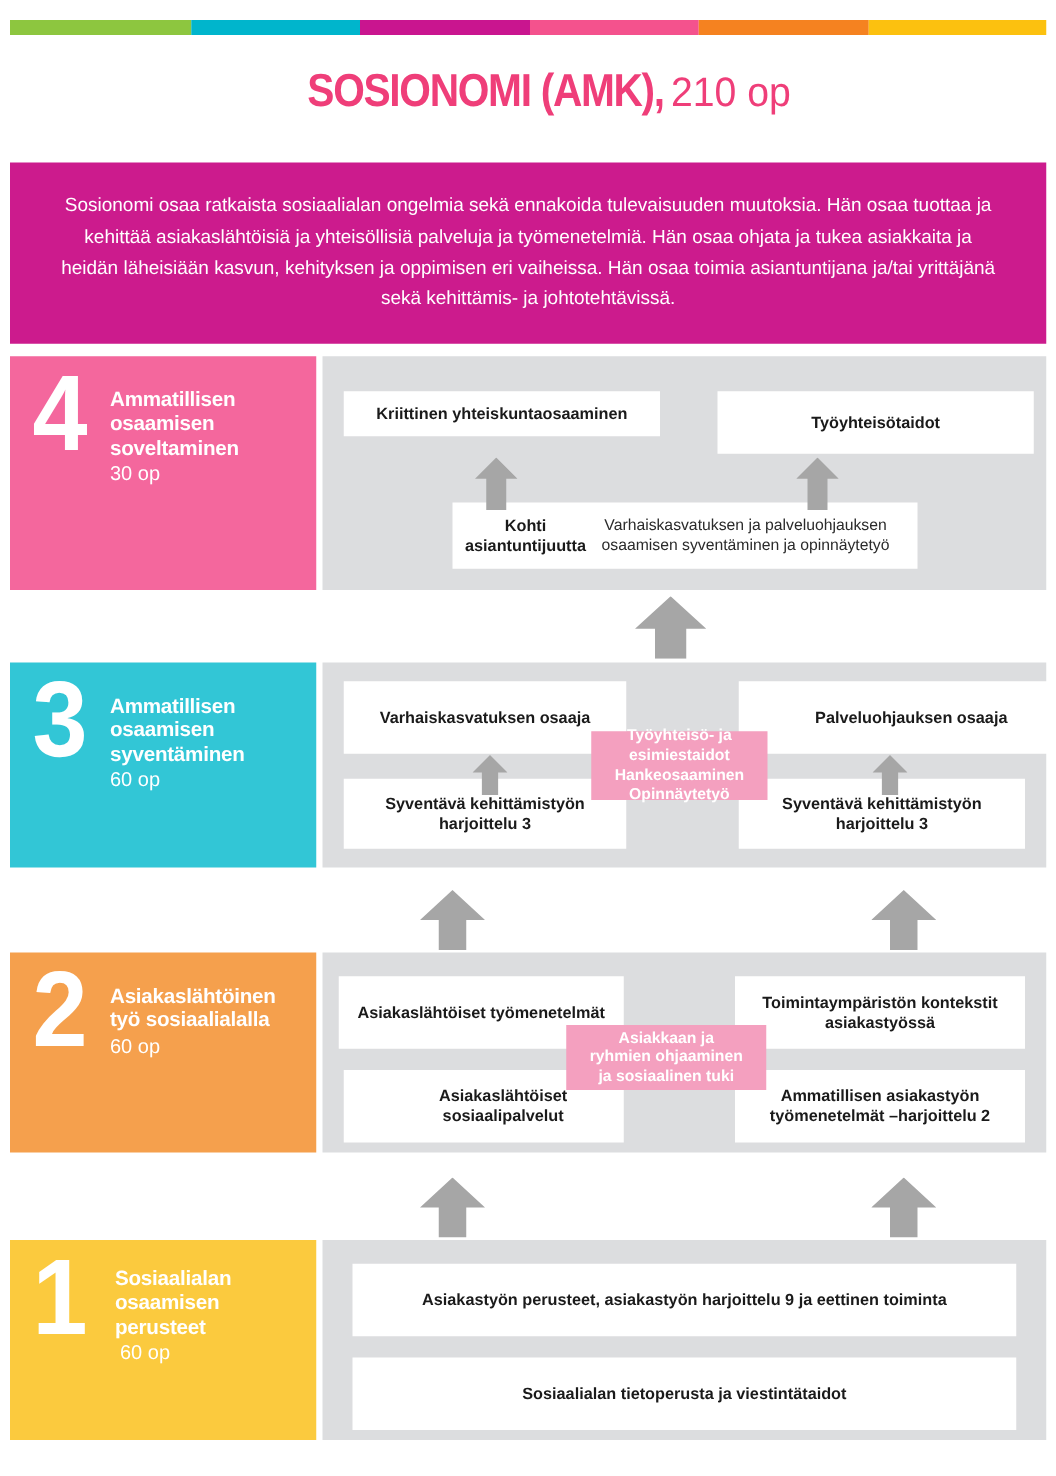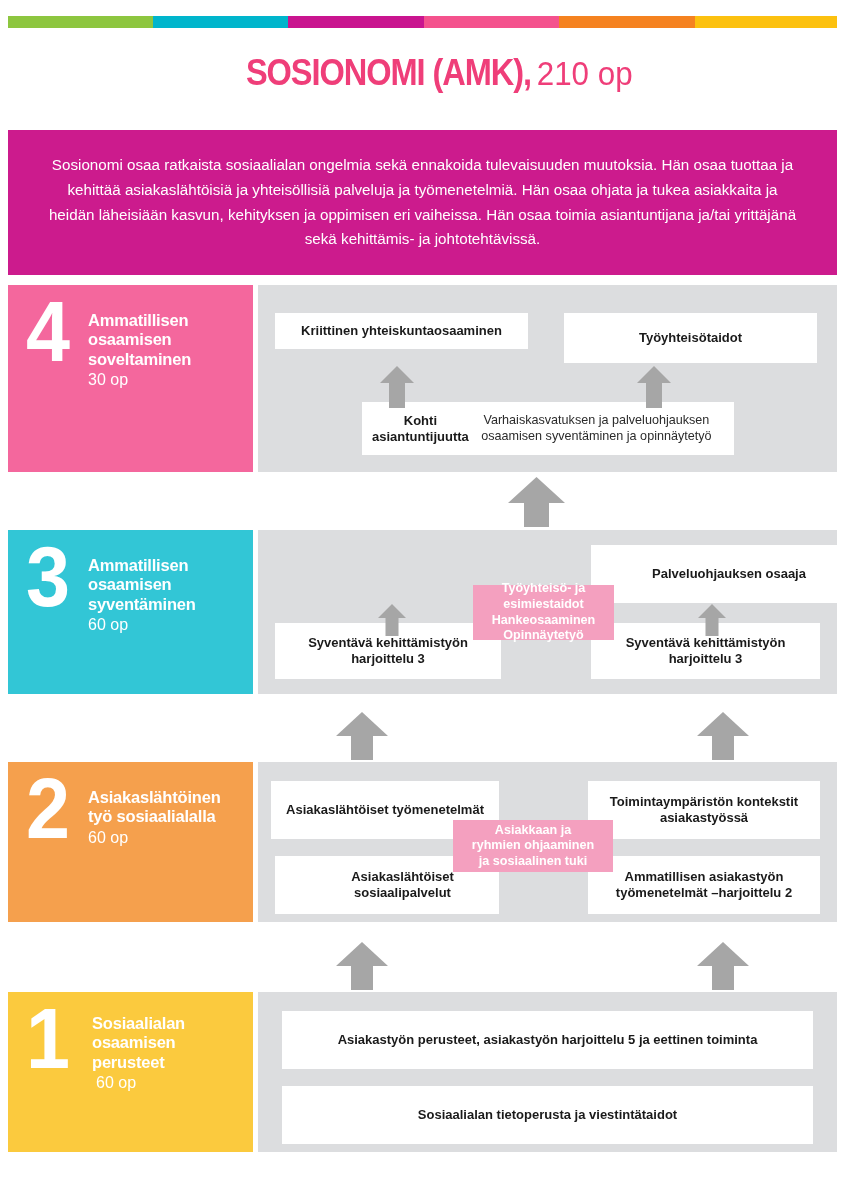--- a/index.html
+++ b/index.html
@@ -226,21 +226,21 @@
     </div>
     <div class="arrow" style="left:379px; top:81px;">
       <svg width="34" height="42" viewBox="0 0 34 42">
           <path d="M17 0 L34 17 L25 17 L25 42 L9 42 L9 17 L0 17 Z" fill="#a6a6a6"></path>
         </svg>
     </div>
 
     <div class="cbox" style="left:17px; top:28px; width:253px; height:36px;">
       <span class="b-title">Kriittinen yhteiskuntaosaaminen</span>
     </div>
-    <div class="cbox" style="left:306px; top:28px; width:253px; height:50px;">
+    <div class="cbox" style="left:316px; top:28px; width:253px; height:50px;">
       <span class="b-title">Työyhteisötaidot</span>
     </div>
     <div class="cbox" style="left:104px; top:117px; width:372px; height:53px; flex-direction:row; justify-content:center;">
       <span class="b-title">Kohti asiantuntijuutta</span>
       <span class="b-sub">Varhaiskasvatuksen ja palveluohjauksen osaamisen syventäminen ja opinnäytetyö</span>
     </div>
   </div>
 </div>
 
 <div class="bigarrow" style="left:508px; top:477px;">
@@ -263,20 +263,23 @@
       <svg width="28" height="32" viewBox="0 0 28 32">
           <path d="M14 0 L28 14 L20.5 14 L20.5 32 L7.5 32 L7.5 14 L0 14 Z" fill="#a6a6a6"></path>
         </svg>
     </div>
     <div class="arrow" style="left:440px; top:74px;">
       <svg width="28" height="32" viewBox="0 0 28 32">
           <path d="M14 0 L28 14 L20.5 14 L20.5 32 L7.5 32 L7.5 14 L0 14 Z" fill="#a6a6a6"></path>
         </svg>
     </div>
 
+    <div class="cbox" style="left:17px; top:15px; width:226px; height:58px;">
+      <span class="b-title">Varhaiskasvatuksen osaaja</span>
+    </div>
     <div class="cbox" style="left:333px; top:15px; width:276px; height:58px;">
       <span class="b-title">Palveluohjauksen osaaja</span>
     </div>
     <div class="cbox" style="left:17px; top:93px; width:226px; height:56px;">
       <span class="b-title">Syventävä kehittämistyön harjoittelu 3</span>
     </div>
     <div class="cbox" style="left:333px; top:93px; width:229px; height:56px;">
       <span class="b-title">Syventävä kehittämistyön harjoittelu 3</span>
     </div>
 
@@ -345,19 +348,19 @@
 <div class="level-row" id="row1" style="top:992px; height:160px;">
   <div class="level-label" style="background: rgb(251, 202, 62);">
     <div class="level-num">1</div>
     <div class="level-text" style="left:84px; top:22px; width:150px;">
       <div class="level-title">Sosiaalialan osaamisen perusteet</div>
       <div class="level-op" style="padding-left:4px;">60 op</div>
     </div>
   </div>
   <div class="level-panel" style="background: rgb(220, 221, 223);">
     <div class="cbox" style="left:24px; top:19px; width:531px; height:58px;">
-      <span class="b-title">Asiakastyön perusteet, asiakastyön harjoittelu 5 ja eettinen toiminta</span>
+      <span class="b-title">Asiakastyön perusteet, asiakastyön harjoittelu 9 ja eettinen toiminta</span>
     </div>
     <div class="cbox" style="left:24px; top:94px; width:531px; height:58px;">
       <span class="b-title">Sosiaalialan tietoperusta ja viestintätaidot</span>
     </div>
   </div>
 </div>
 
 </body></html>

